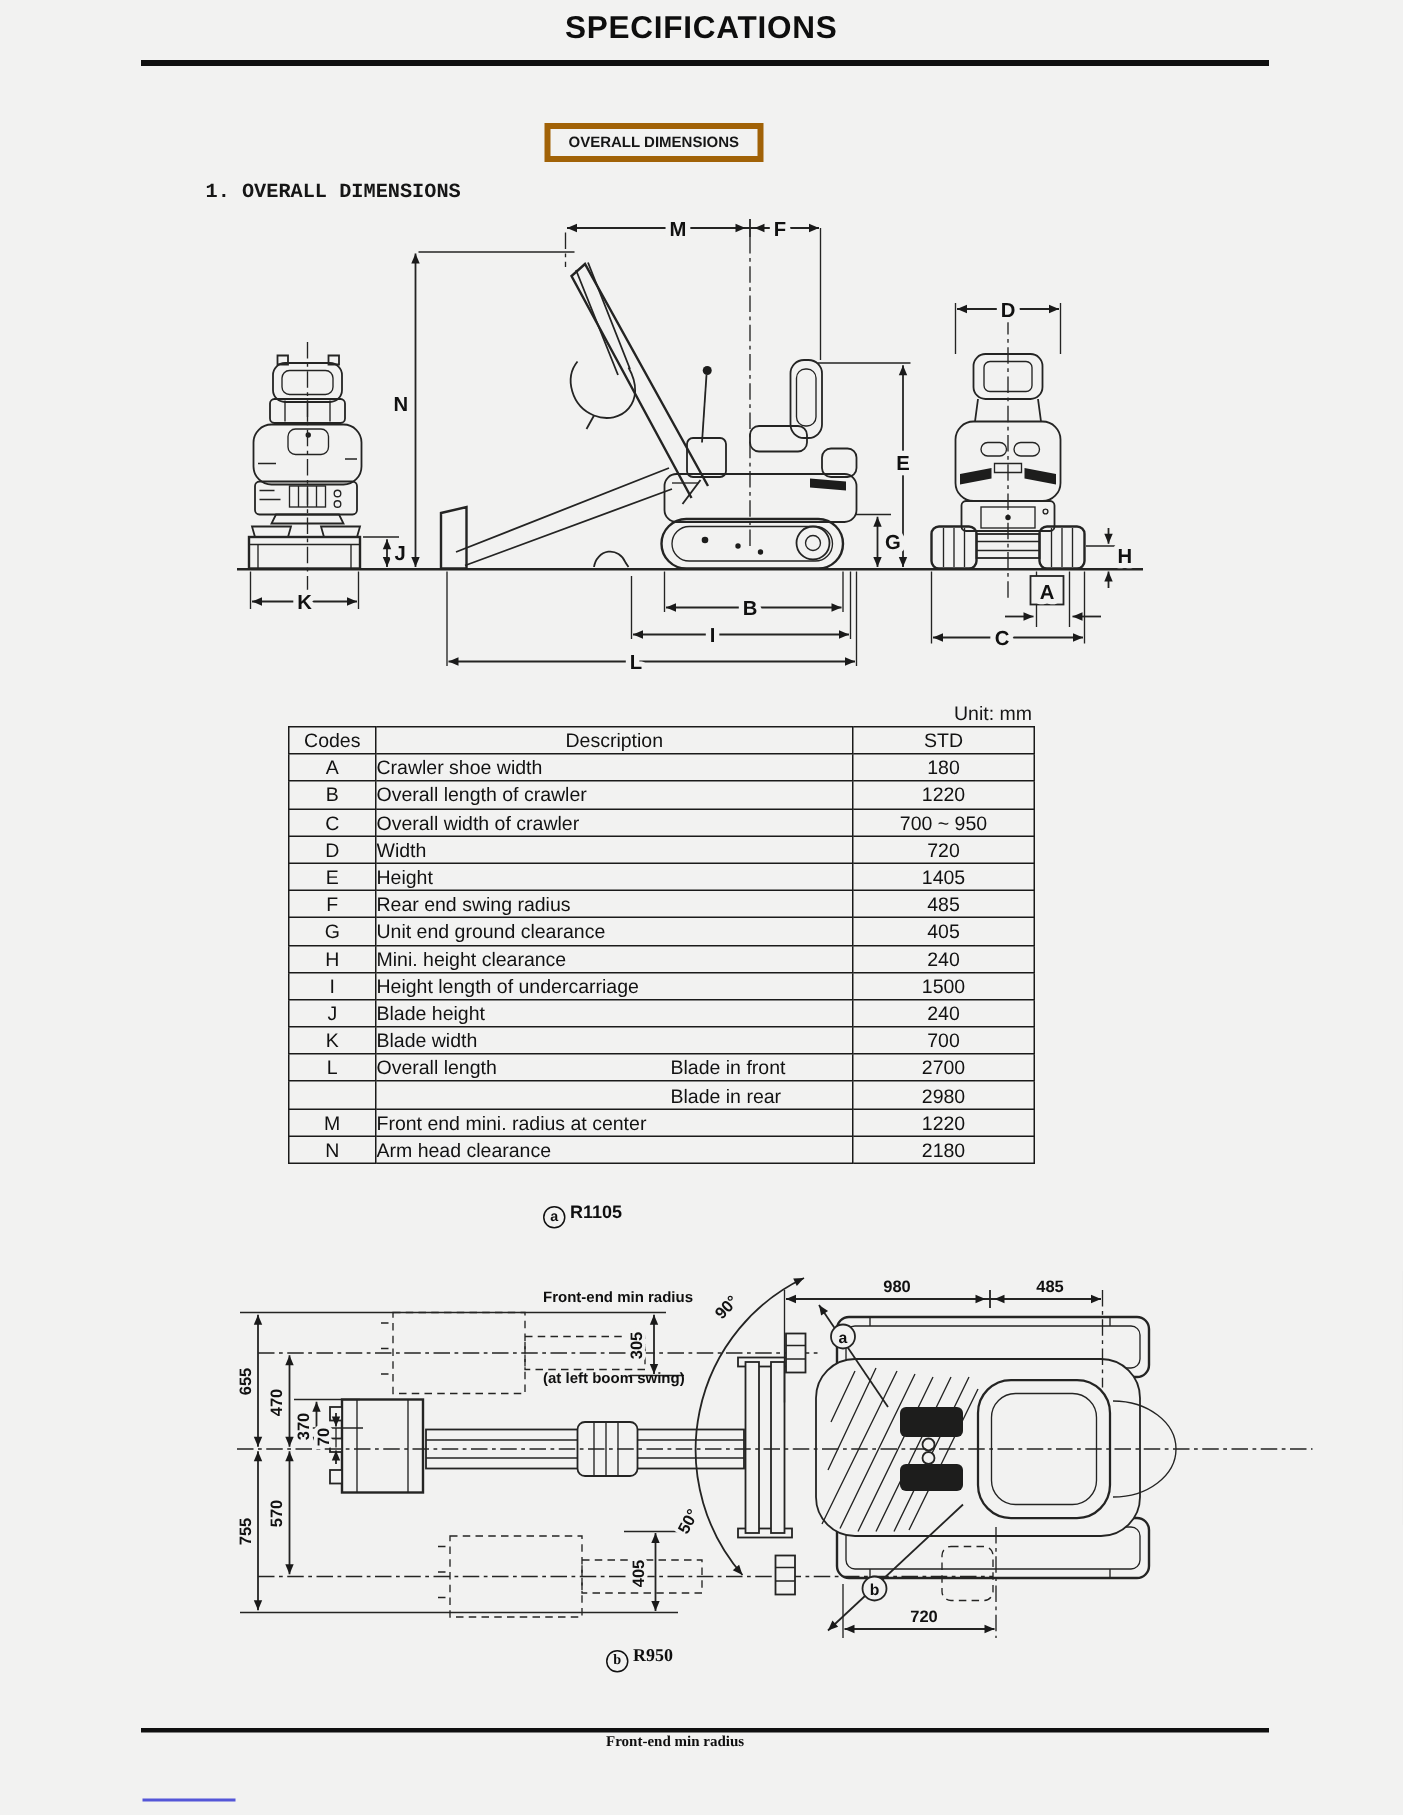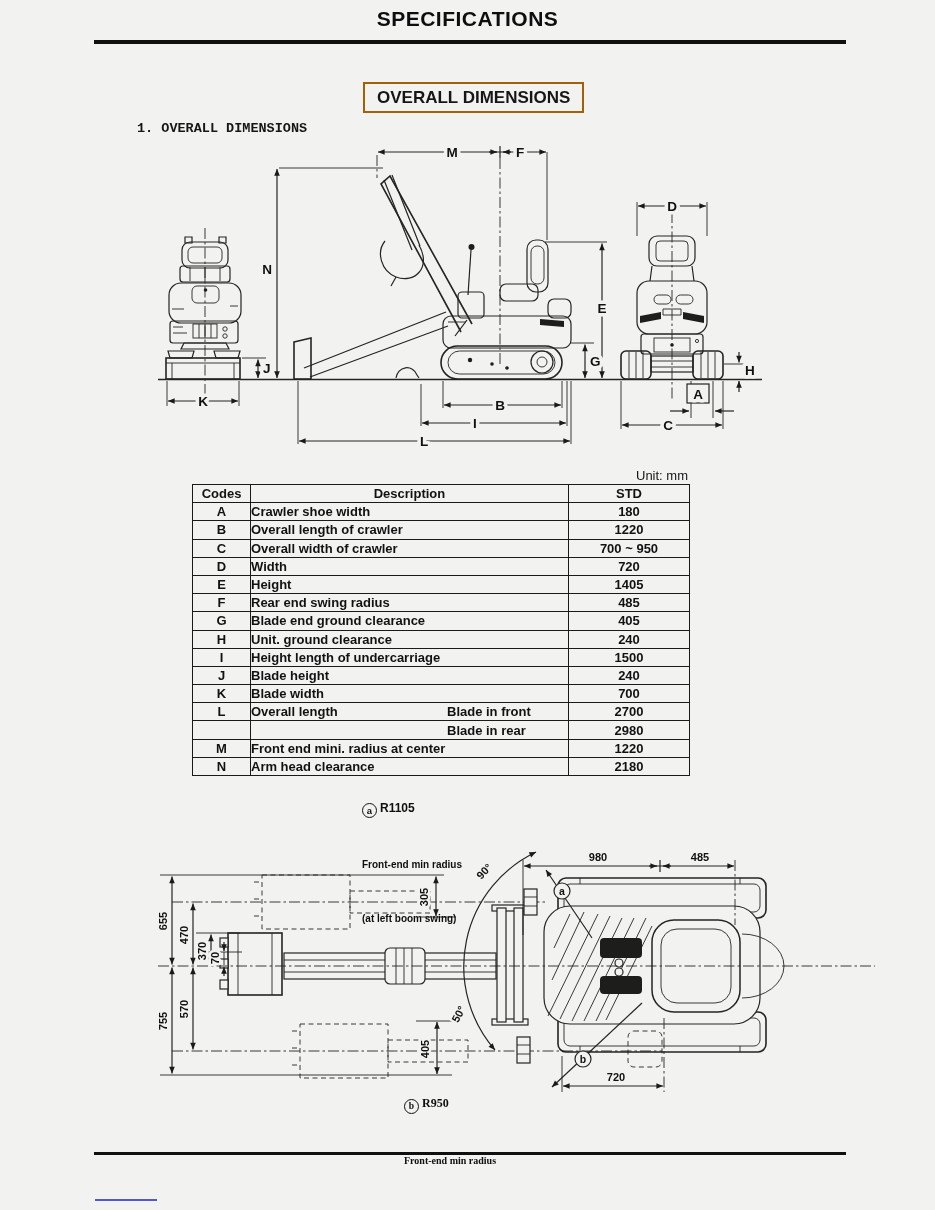--- a/index.html
+++ b/index.html
@@ -11,33 +11,33 @@
   }
   .abs { position:absolute; }
   .title {
     left:0; top:7px; width:935px; text-align:center;
     font-size:21px; font-weight:bold; letter-spacing:.5px; color:#0e0e0e;
   }
   .rule { background:#101010; }
   .top-rule { left:94px; top:40px; width:752px; height:3.5px; }
   .bottom-rule { left:94px; top:1152px; width:752px; height:3px; }
   .boxed {
-    left:363px; top:82px; border:2px solid #a16207; background:#f2f2f1;
-    padding:4px 12px 3px 12px; font-size:17px; font-weight:bold; white-space:nowrap;
+    left:363px; top:82px; border:4px solid #a16207; background:#f2f2f1;
+    padding:4px 12px 3px 12px; font-size:10px; font-weight:bold; white-space:nowrap;
   }
   .section { left:137px; top:121px; font-size:13.5px; font-weight:bold; white-space:nowrap;font-family:Liberation Mono, monospace; }
   .unit { left:400px; top:468px; width:288px; text-align:right; font-size:13px; }
   table.spec {
     position:absolute; left:192px; top:484px; width:497px;
     border-collapse:collapse; table-layout:fixed;
     font-size:13px; color:#121212;
   }
   table.spec td, table.spec th {
     border:1.6px solid #1a1a1a; height:17.2px; padding:0; line-height:15px;
-    font-weight:bold; overflow:hidden; white-space:nowrap;
+    font-weight:normal; overflow:hidden; white-space:nowrap;
   }
   table.spec th { text-align:center; }
   td.c { text-align:center; }
   td.d { padding-left:7px; text-align:left; }
   td.s { text-align:center; }
   .dm { display:inline-block; min-width:196px; }
   .ds { display:inline-block; }
   svg { position:absolute; left:0; overflow:visible; }
   .ln   { stroke:#242423; stroke-width:1.2; fill:none; }
   .ln2  { stroke-width:1.6; }
@@ -249,26 +249,26 @@
           <td class="d"><span class="dm">Height</span><span class="ds"></span></td>
           <td class="s">1405</td>
         </tr>
     <tr>
           <td class="c">F</td>
           <td class="d"><span class="dm">Rear end swing radius</span><span class="ds"></span></td>
           <td class="s">485</td>
         </tr>
     <tr>
           <td class="c">G</td>
-          <td class="d"><span class="dm">Blade end ground clearance</span><span class="ds"></span></td>
+          <td class="d"><span class="dm">Unit end ground clearance</span><span class="ds"></span></td>
           <td class="s">405</td>
         </tr>
     <tr>
           <td class="c">H</td>
-          <td class="d"><span class="dm">Unit. ground clearance</span><span class="ds"></span></td>
+          <td class="d"><span class="dm">Mini. height clearance</span><span class="ds"></span></td>
           <td class="s">240</td>
         </tr>
     <tr>
           <td class="c">I</td>
           <td class="d"><span class="dm">Height length of undercarriage</span><span class="ds"></span></td>
           <td class="s">1500</td>
         </tr>
     <tr>
           <td class="c">J</td>
           <td class="d"><span class="dm">Blade height</span><span class="ds"></span></td>

